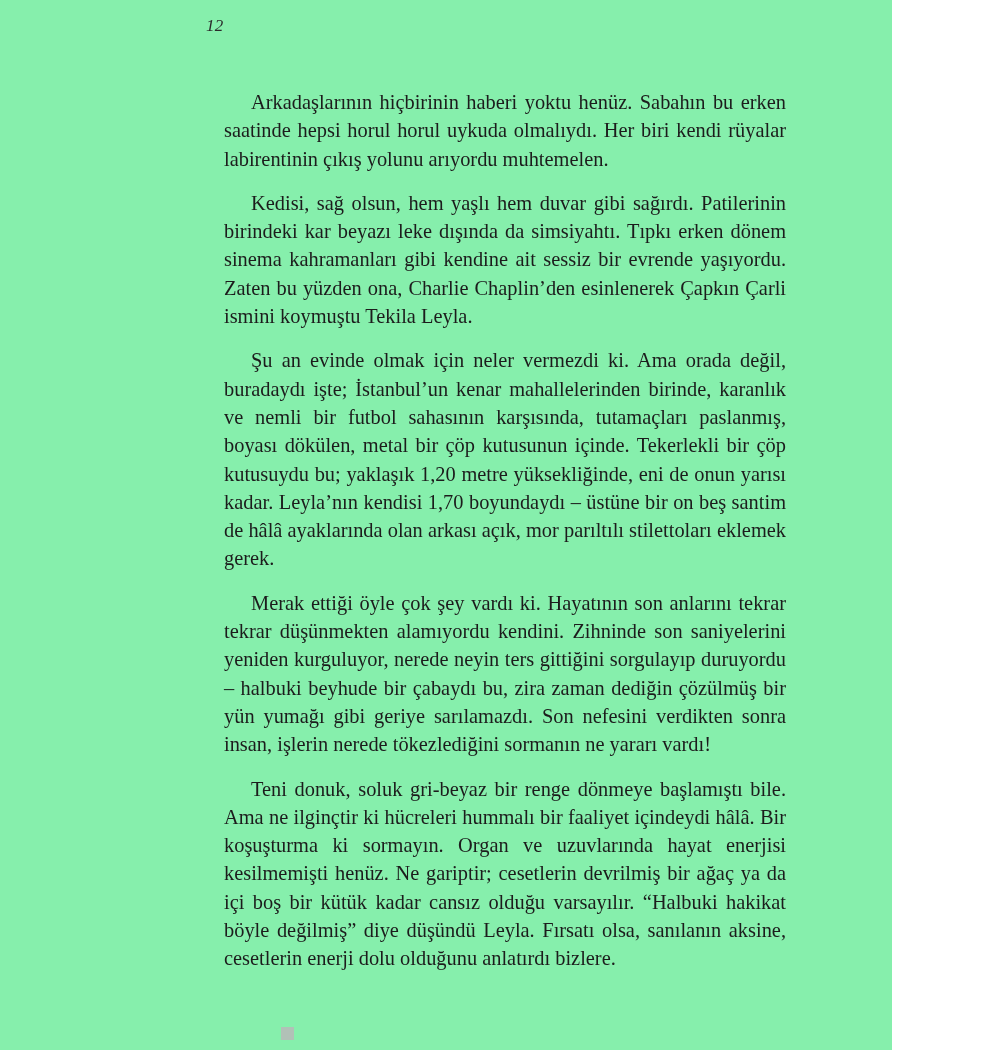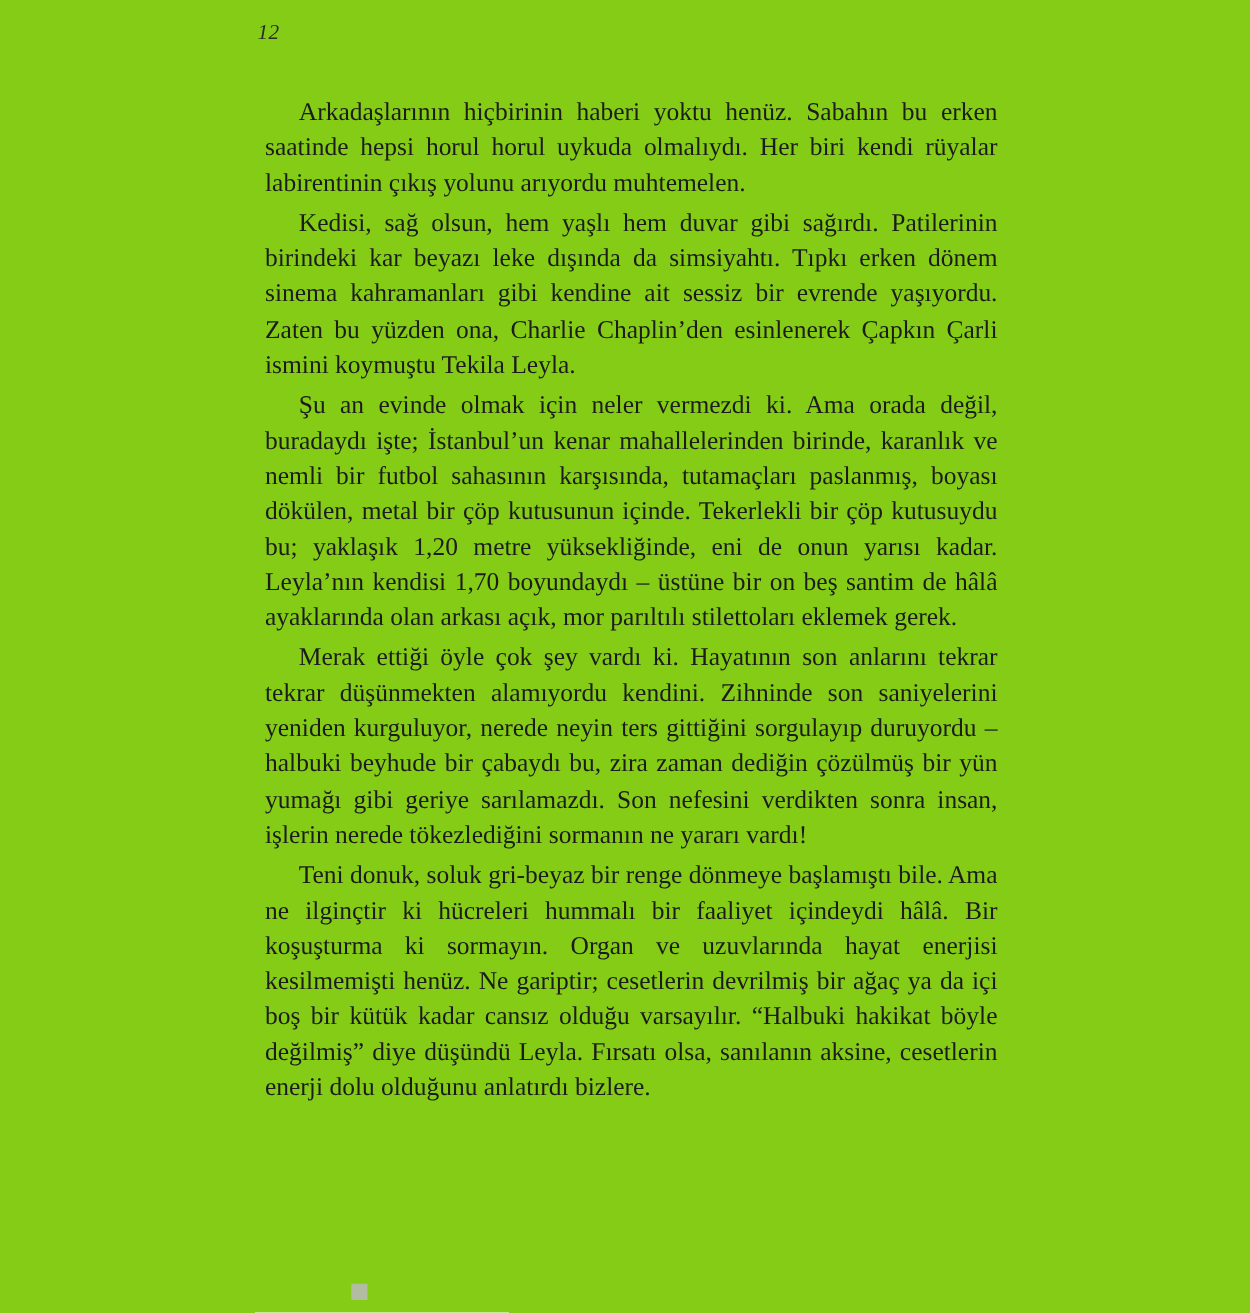--- a/index.html
+++ b/index.html
@@ -3,23 +3,23 @@
 <meta charset="utf-8">
 <style>
   html, body {
     margin: 0;
     padding: 0;
     background: #ffffff;
   }
 
   .page {
     position: relative;
-    width: 1000px;
+    width: 892px;
     height: 1050px;
-    background: #84cc16;
+    background: #86efac;
     overflow: hidden;
     font-family: "Liberation Serif", "DejaVu Serif", serif;
     color: #1a1a1a;
   }
 
   
   .folio {
     position: absolute;
     left: 206px;
     top: 17px;
@@ -32,21 +32,21 @@
 
   
   .textblock {
     position: absolute;
     left: 208px;
     top: 72px;
     width: 594px;
   }
 
   .para {
-    margin: 4px;
+    margin: 16px;
     text-indent: 27px;
     text-align: justify;
     font-size: 20.4px;
     line-height: 28.3px;
     color: #1c1c1c;
     -webkit-font-smoothing: antialiased;
     hyphens: manual;
   }
 
   .para:last-child {

